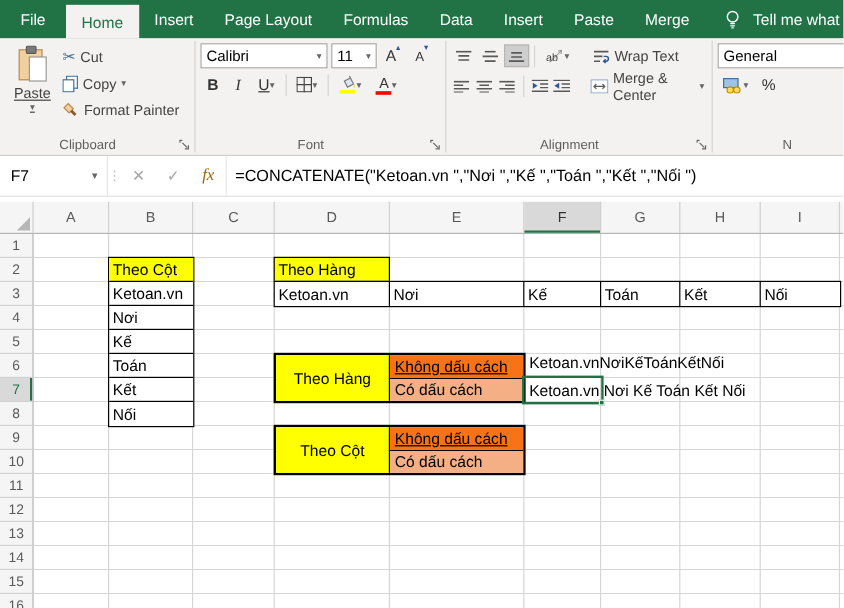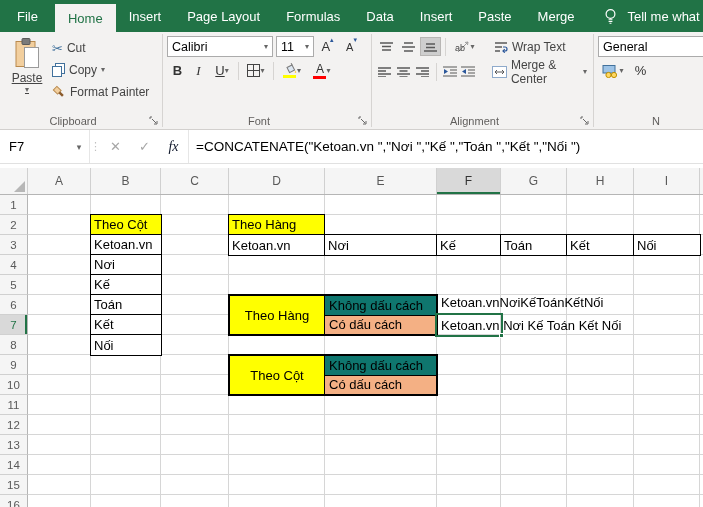--- a/index.html
+++ b/index.html
@@ -49,21 +49,21 @@
   .afont { position:relative; font-size:13px; color:#333; }
   .afont sup { font-size:7px; color:#2b579a; position:relative; top:-4px; left:0px; }
 
   
   .formulabar { height:34px; background:#fff; border-bottom:1px solid #e1e1e1; display:flex; align-items:stretch; font-size:13px; color:#000; }
   .namebox { width:89px; display:flex; align-items:center; justify-content:space-between; padding-left:9px; flex:0 0 auto; }
   .nb-caret { width:20px; text-align:center; color:#666; font-size:9px; }
   .fb-grip { width:12px; display:flex; align-items:center; justify-content:center; color:#c0c0c0; font-size:11px; border-left:1px solid #e6e6e6; flex:0 0 auto; }
   .fb-btn { width:29px; display:flex; align-items:center; justify-content:center; flex:0 0 auto; }
   .fb-x, .fb-ok { color:#a6a6a6; font-size:13px; }
-  .fb-fx { font-style:italic; font-family:"Liberation Serif","DejaVu Serif",serif; color:#0f172a; font-size:14px; }
+  .fb-fx { font-style:italic; font-family:"Liberation Serif","DejaVu Serif",serif; color:#a16207; font-size:14px; }
   .fb-input { flex:1; display:flex; align-items:center; padding-left:7px; border-left:1px solid #e6e6e6; white-space:nowrap; overflow:hidden; font-size:13.5px; }
 
   
   .sheet { position:absolute; top:168px; left:0; width:703px; height:339px; overflow:hidden; background:#fff; }
   .colheaders { position:absolute; top:0; left:0; width:703px; height:27px; display:flex; background:#f5f5f5; border-bottom:1px solid #b5b5b5; }
   .ch { border-right:1px solid #d0d0d0; display:flex; align-items:center; justify-content:center; font-size:12px; color:#595959; flex:0 0 auto; height:100%; }
   .ch.corner { position:relative; }
   .ch.corner::after { content:""; position:absolute; right:2px; bottom:2px; width:0; height:0; border-bottom:11px solid #b7b7b7; border-left:11px solid transparent; }
   .ch.selcol { background:#d9d9d9; box-shadow:inset 0 -2px 0 0 #217346; color:#333; }
   .ch.sliver { flex:1; border-right:none; }
@@ -81,21 +81,21 @@
     background-size:1px 100%,1px 100%,1px 100%,1px 100%,1px 100%,1px 100%,1px 100%,1px 100%,1px 100%,auto;
     background-position:62px 0,132px 0,200px 0,296px 0,408px 0,472px 0,538px 0,605px 0,671px 0,0 0;
   }
   .celltext { font-size:13px; color:#000; }
 
   
   .bblock { position:absolute; left:62px; top:19px; width:72px; border:1px solid #000; background:#fff; }
   .bblock .brow { height:20px; border-bottom:1px solid #000; display:flex; align-items:center; padding:0 3px; white-space:nowrap; overflow:hidden; }
   .bblock .brow:last-child { border-bottom:none; }
   .fill-yellow { background:#ffff00; }
-  .fill-green { background:#0f766e; }
+  .fill-green { background:#f97316;text-decoration:underline; }
   .fill-salmon { background:#f4b084; }
 
   .d2cell { position:absolute; left:200px; top:19px; width:97px; height:21px; border:1px solid #000; background:#ffff00; display:flex; align-items:center; padding:0 3px; }
   .hrow { position:absolute; left:200px; top:39px; width:473px; height:22px; border:1px solid #000; display:flex; background:#fff; }
   .hrow .hcell { border-right:1px solid #000; display:flex; align-items:center; padding:0 3px; white-space:nowrap; overflow:hidden; }
   .hrow .hcell:last-child { border-right:none; }
 
   .block2 { position:absolute; left:200px; width:210px; height:42px; border:2px solid #000; display:flex; background:#fff; }
   .block2 .merged { width:95px; border-right:1px solid #000; display:flex; align-items:center; justify-content:center; }
   .block2 .rcol { flex:1; display:flex; flex-direction:column; }

